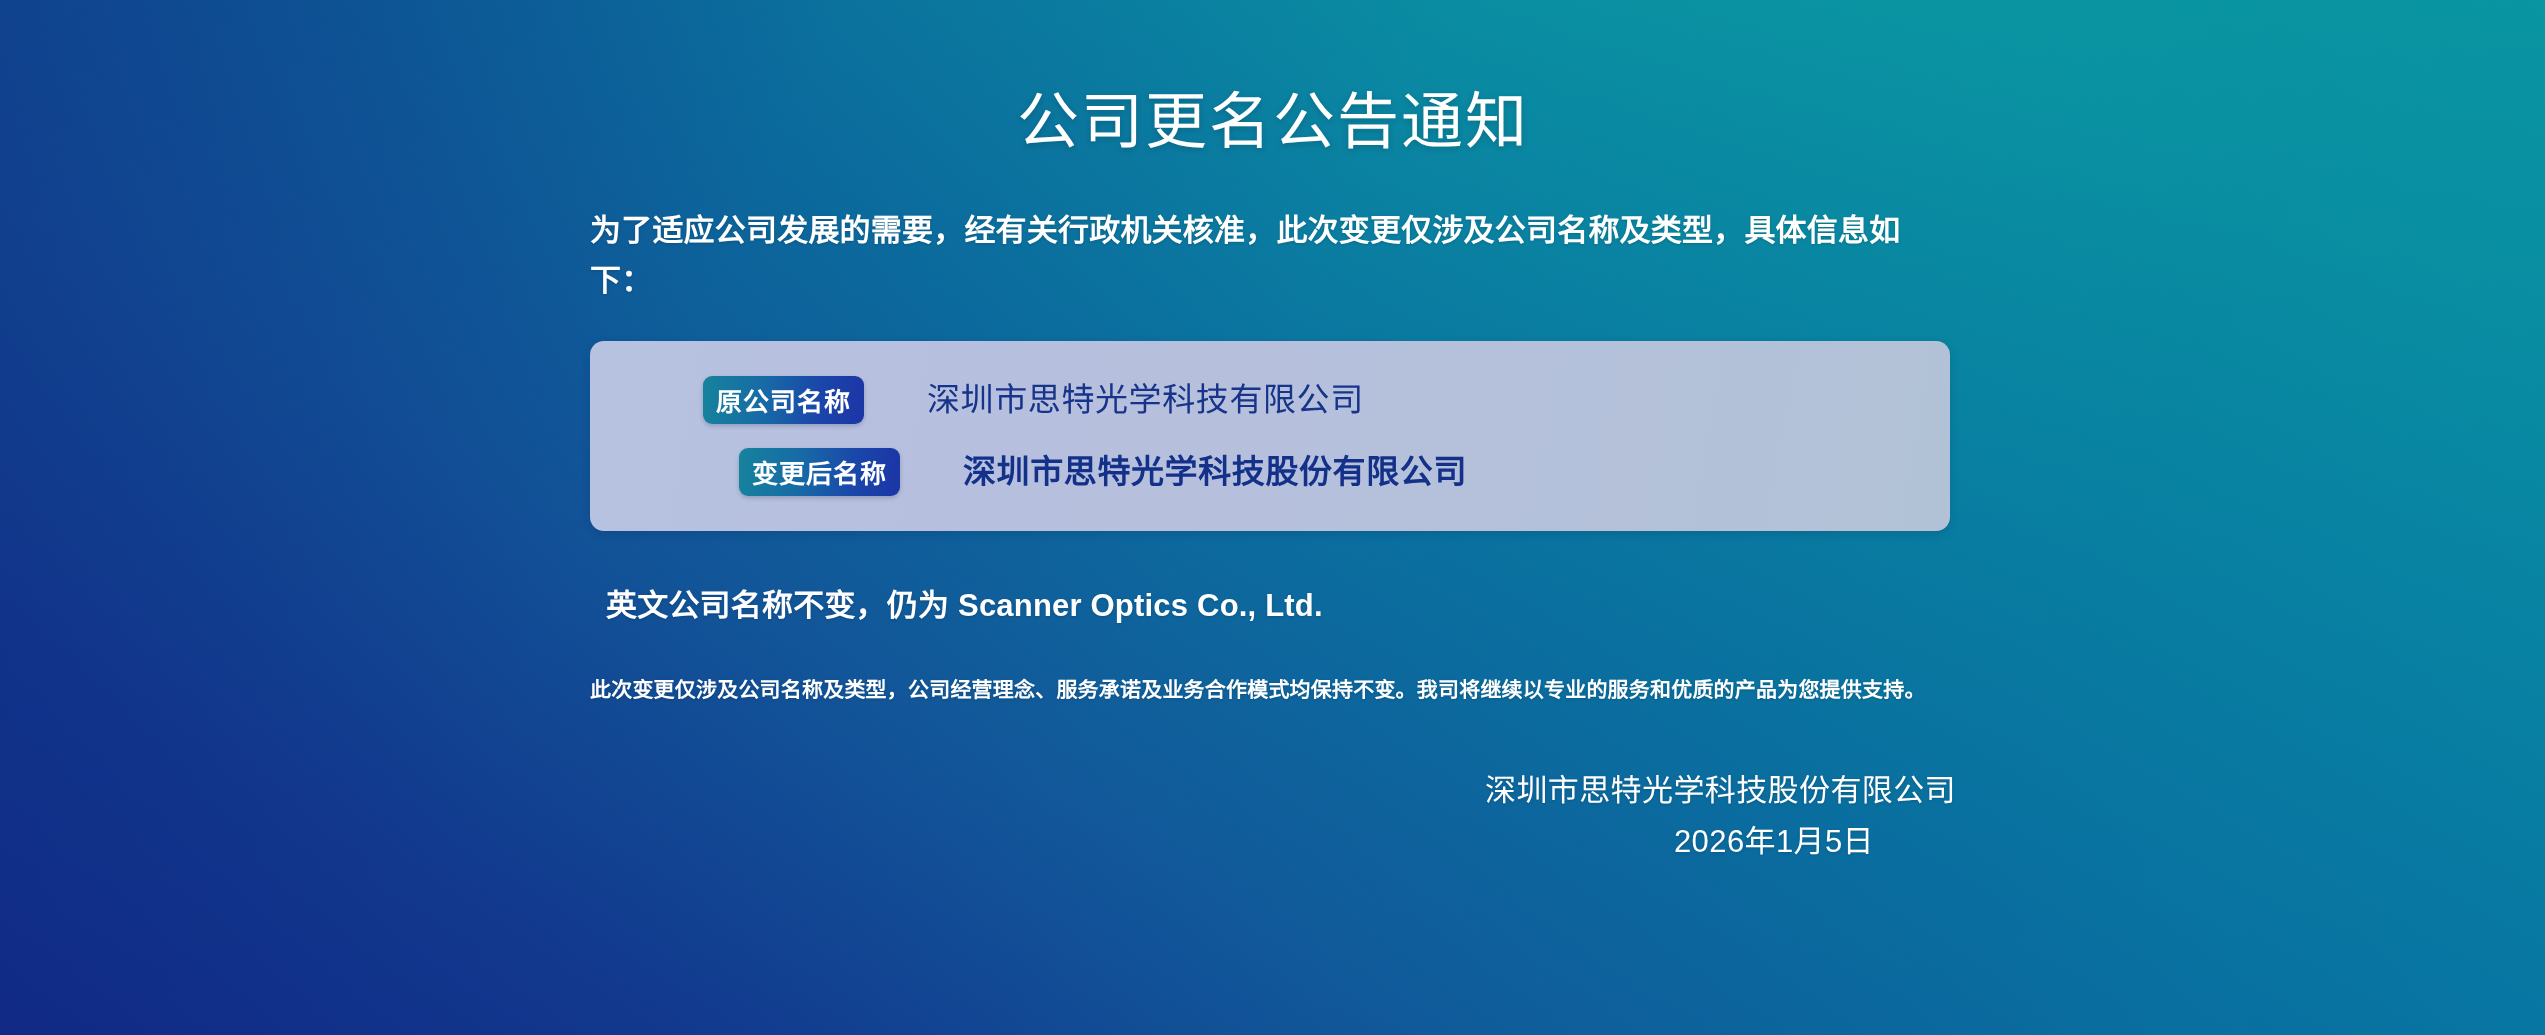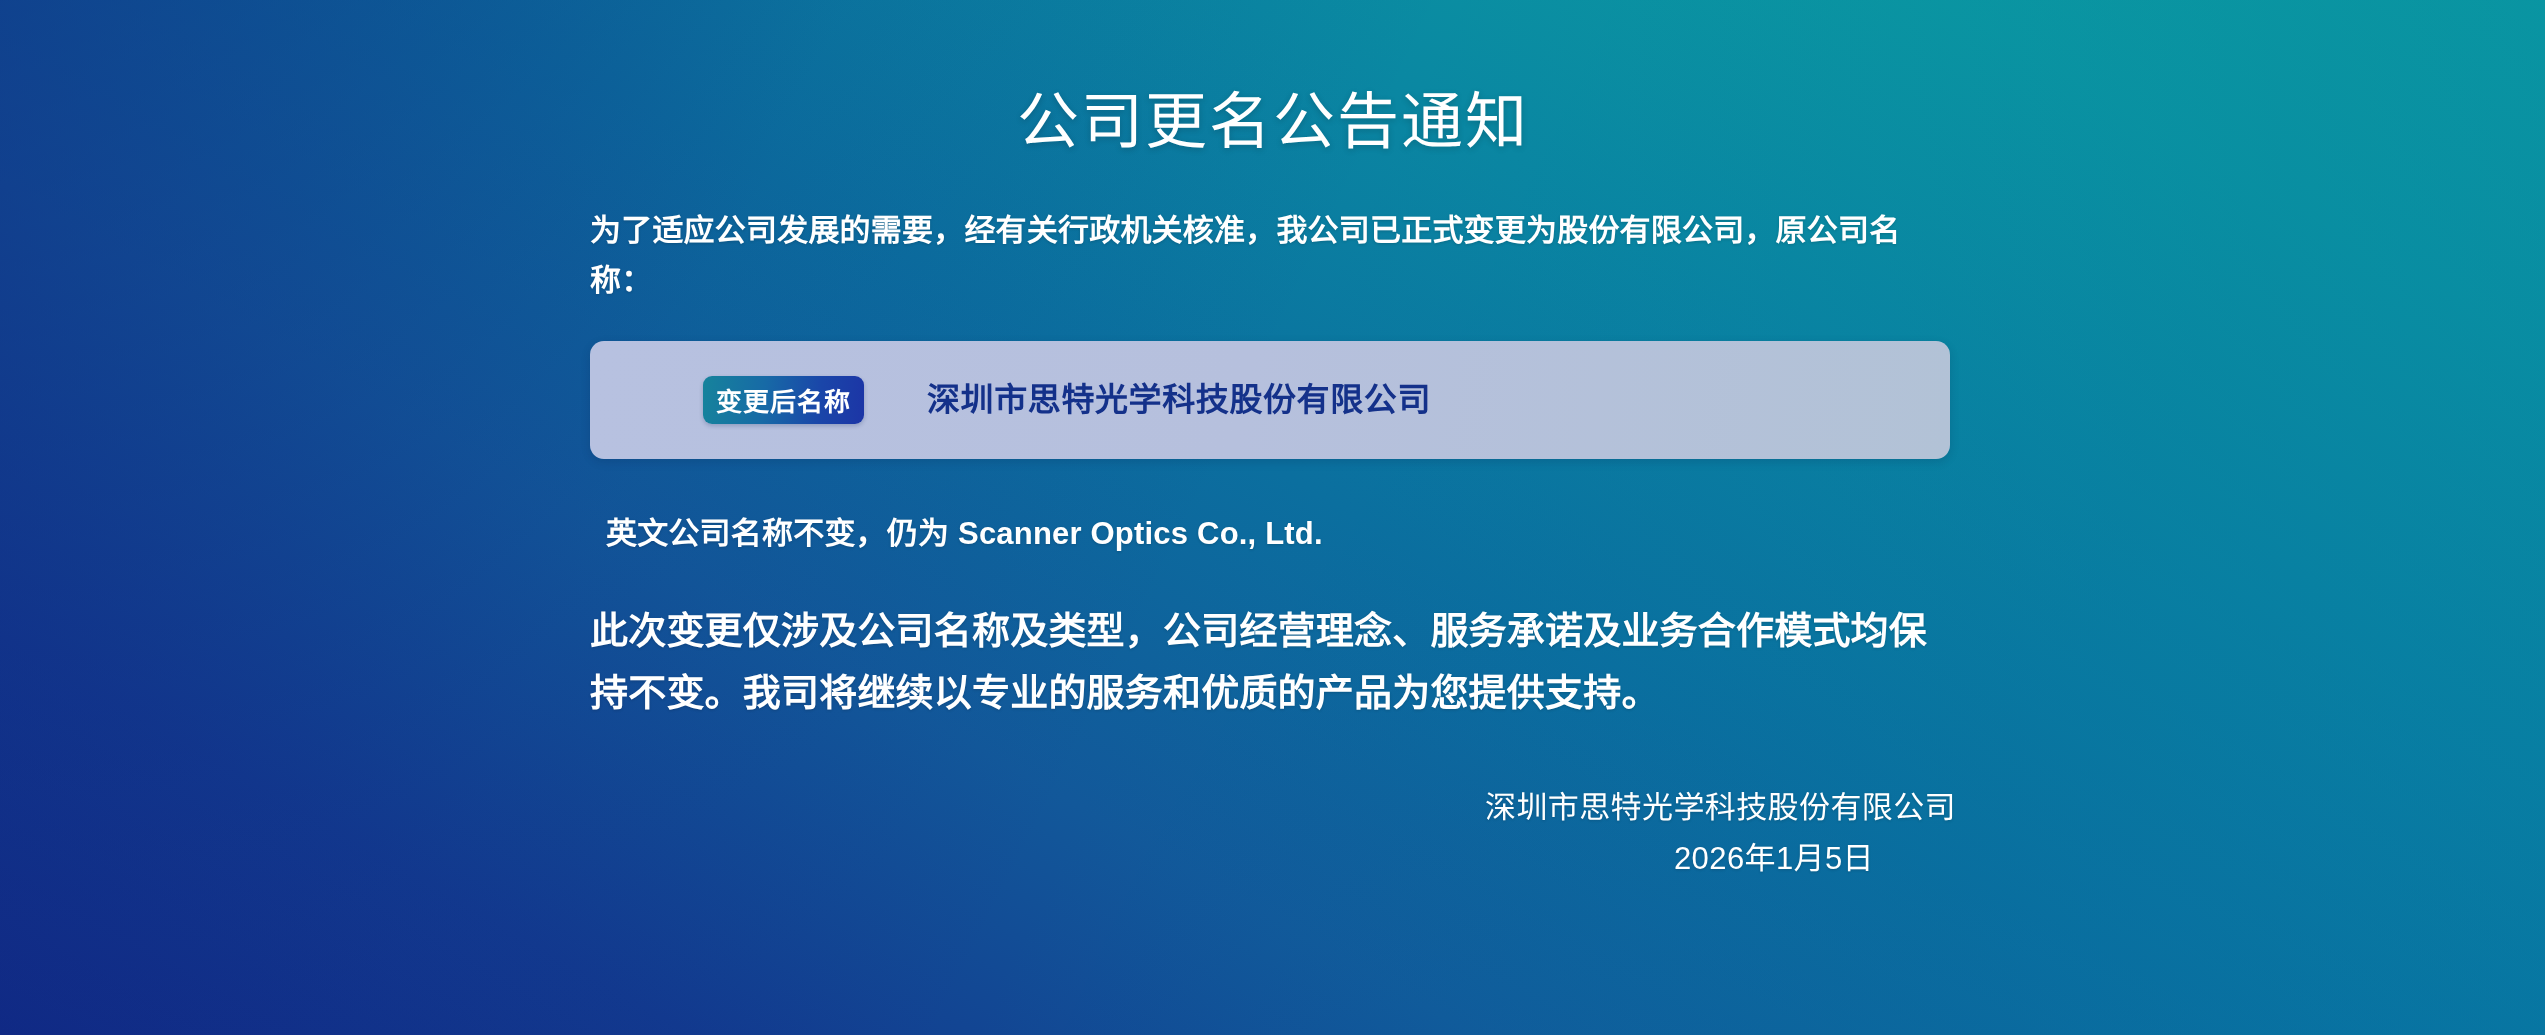--- a/index.html
+++ b/index.html
@@ -137,21 +137,21 @@
     font-size: 31px;
     font-weight: 700;
     letter-spacing: 0.2px;
     line-height: 1.5;
     text-shadow: 0 1px 3px rgba(0,0,0,0.16);
   }
   .closing-paragraph {
     margin: 0;
     padding-top: 28px;
     color: #ffffff;
-    font-size: 38px;
+    font-size: 21px;
     font-weight: 600;
     line-height: 1.62;
     letter-spacing: 0.2px;
     text-shadow: 0 1px 3px rgba(0,0,0,0.16);
   }
 
   
   .signature-block {
     padding-top: 62px;
     text-align: right;
@@ -177,24 +177,28 @@
   }
 </style>
 </head>
 <body>
 
 <div class="announcement-page">
   <div class="content-column">
 
     <h1 class="page-title">公司更名公告通知</h1>
 
-    <p class="intro-paragraph">为了适应公司发展的需要，经有关行政机关核准，我公司已正式变更为股份有限公司，原公司名称：</p>
+    <p class="intro-paragraph">为了适应公司发展的需要，经有关行政机关核准，此次变更仅涉及公司名称及类型，具体信息如下：</p>
 
     <div class="info-card">
 
+      <div class="info-row">
+        <span class="row-badge">原公司名称</span>
+        <span class="row-value">深圳市思特光学科技有限公司</span>
+      </div>
 
       <div class="info-row">
         <span class="row-badge">变更后名称</span>
         <span class="row-value is-bold">深圳市思特光学科技股份有限公司</span>
       </div>
 
     </div>
 
     <p class="english-note">英文公司名称不变，仍为 Scanner Optics Co., Ltd.</p>
 

